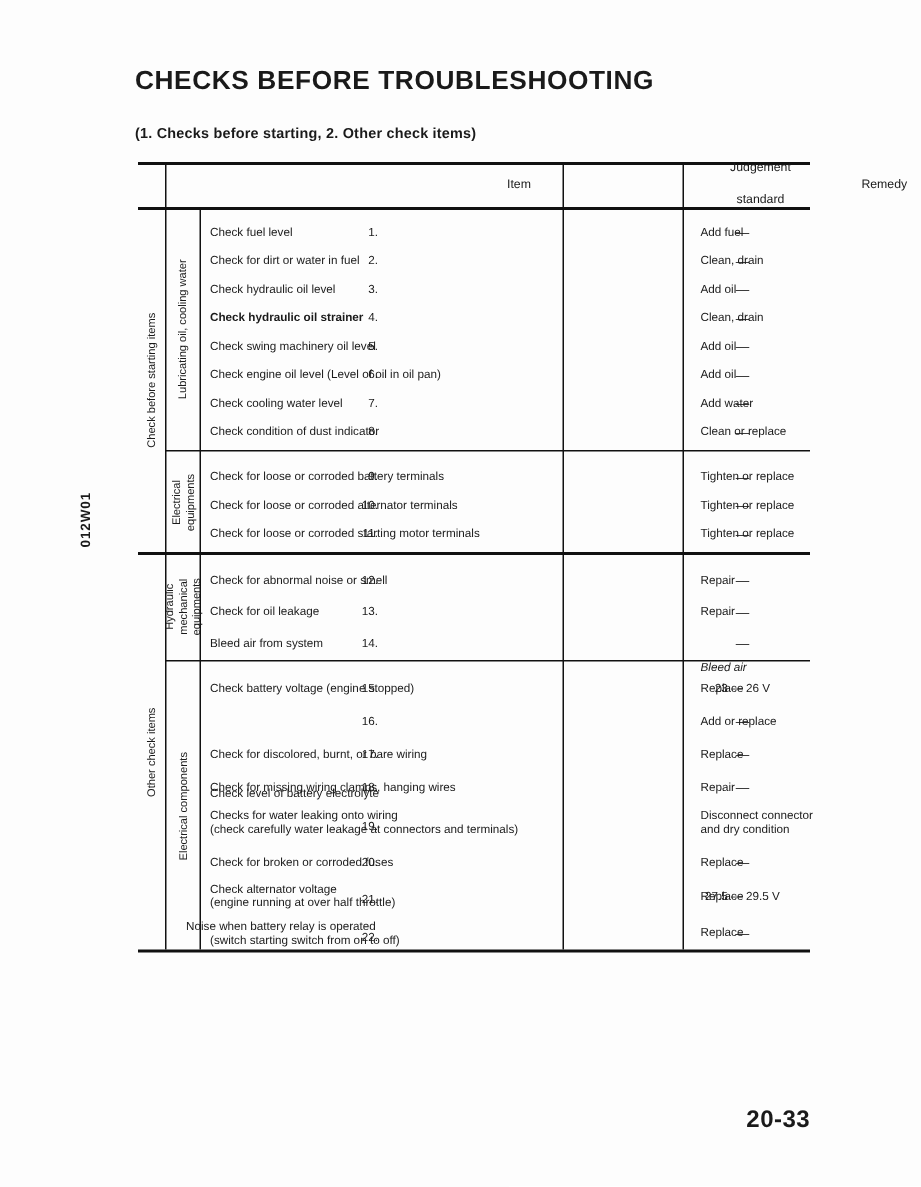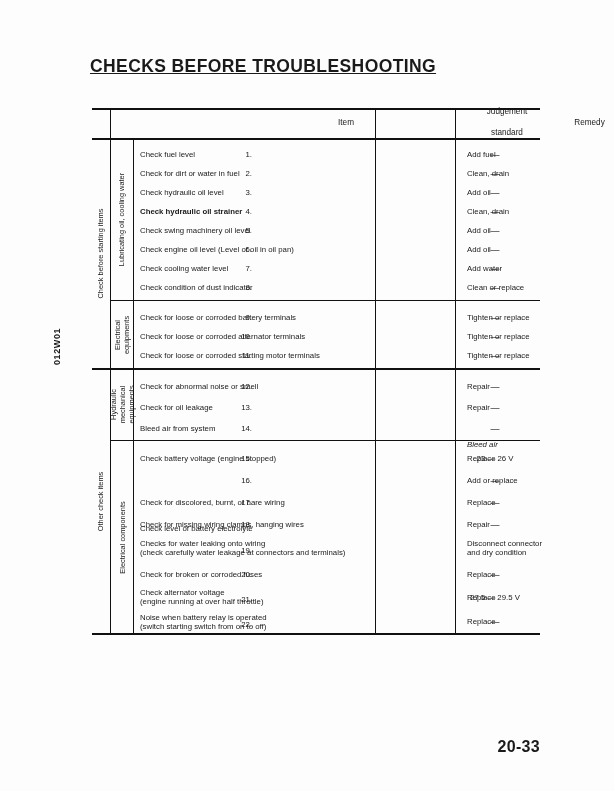--- a/index.html
+++ b/index.html
@@ -19,26 +19,25 @@
   .page {
     position: absolute;
     inset: 0;
     background: #fdfdfd;
   }
 
   
   .page-title {
     position: absolute;
     left: 90px;
-    top: 56px;
+    top: 43px;
     font-size: 17.5px;
     font-weight: bold;
     letter-spacing: 0.4px;
     white-space: nowrap;
-    text-decoration: underline;
   }
   .page-subtitle {
     position: absolute;
     left: 90px;
     top: 84px;
     font-size: 9.6px;
     font-weight: bold;
     letter-spacing: 0.15px;
     white-space: nowrap;
   }
@@ -156,20 +155,21 @@
     line-height: 9.6px;
   }
   .dash { font-size: 9px; }
 </style>
 </head>
 <body>
 
 <div class="page">
 
   <div class="page-title">CHECKS BEFORE TROUBLESHOOTING</div>
+  <div class="page-subtitle">(1.  Checks before starting, 2.  Other check items)</div>
 
   <div class="side-code">012W01</div>
 
   <div class="page-number">20-33</div>
 
   <div class="sheet">
 
     <div class="hr thick" style="top:0px;"></div>
     <div class="hr thick" style="top:30px;"></div>
     <div class="hseg" style="left:18px; top:192px; width:430px;"></div>
@@ -345,20 +345,20 @@
     <div>
       <div class="row-num" style="left:140px; top:487px;">21.</div>
       <div class="row-text" style="left:48px; top:480px; white-space:nowrap;">Check alternator voltage</div>
       <div class="row-text" style="left:48px; top:489px; white-space:nowrap;">(engine running at over half throttle)</div>
       <div class="cell-judge" style="left:363px; top:485px;">27.5 — 29.5 V</div>
       <div class="cell-remedy" style="left:375px; top:485px;">Replace</div>
     </div>
 
     <div>
       <div class="row-num" style="left:140px; top:512px;">22.</div>
-      <div class="row-text" style="left:48px; top:505px; white-space:nowrap;">Noise when battery relay is operated</div>
+      <div class="row-text" style="left:32px; top:505px; white-space:nowrap;">Noise when battery relay is operated</div>
       <div class="row-text" style="left:48px; top:514px; white-space:nowrap;">(switch starting switch from on to off)</div>
       <div class="cell-judge dash" style="left:363px; top:509px;">—</div>
       <div class="cell-remedy" style="left:375px; top:509px;">Replace</div>
     </div>
 
   </div>
 </div>
 
 </body></html>

